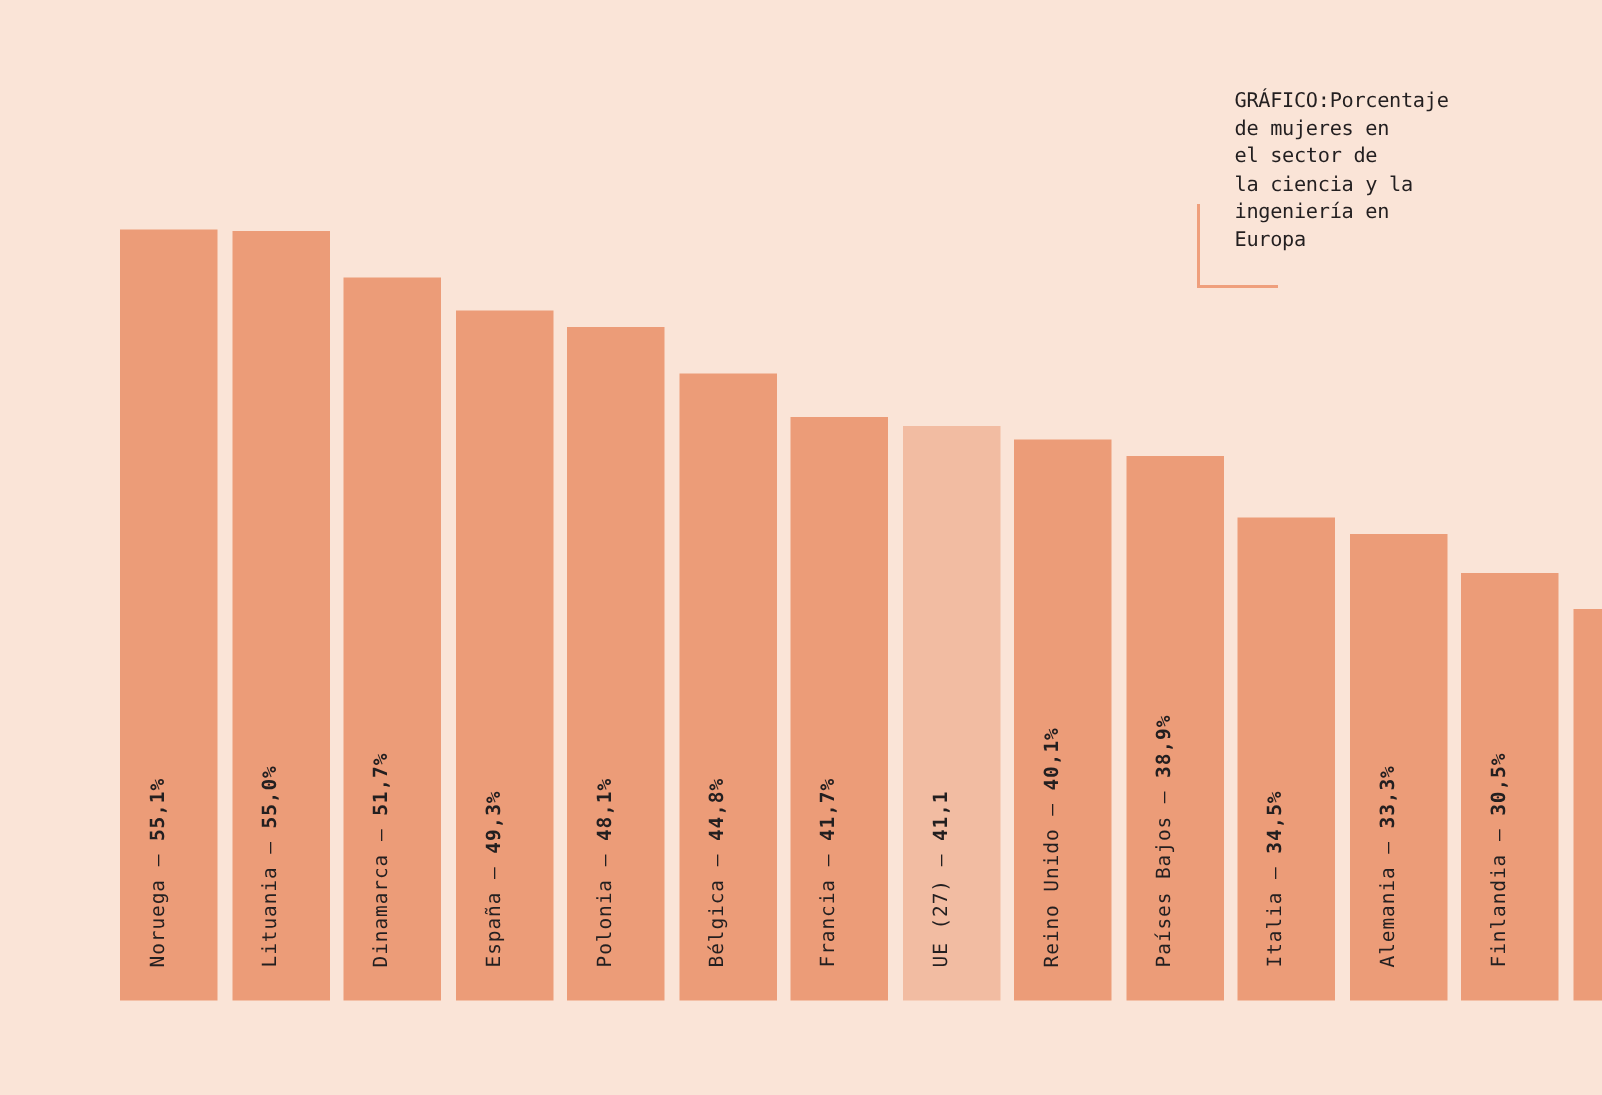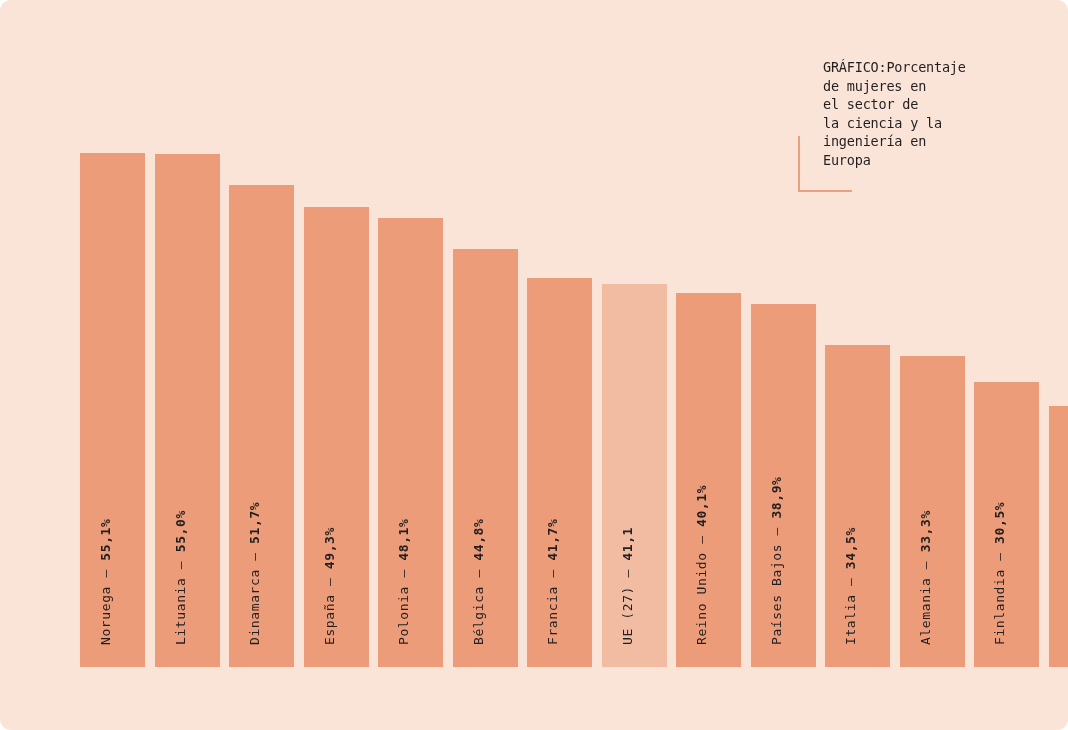--- a/index.html
+++ b/index.html
@@ -12,21 +12,20 @@
     height: 730px;
     overflow: hidden;
     font-family: "DejaVu Sans Mono", "Liberation Mono", monospace;
   }
 
   #chart-root {
     position: relative;
     width: 1068px;
     height: 730px;
     background: #fae4d7;
-    border-radius: 11px;
   }
 
   
   #title-block {
     position: absolute;
     left: 823px;
     top: 58px;
     width: 200px;
   }
   #chart-title {

